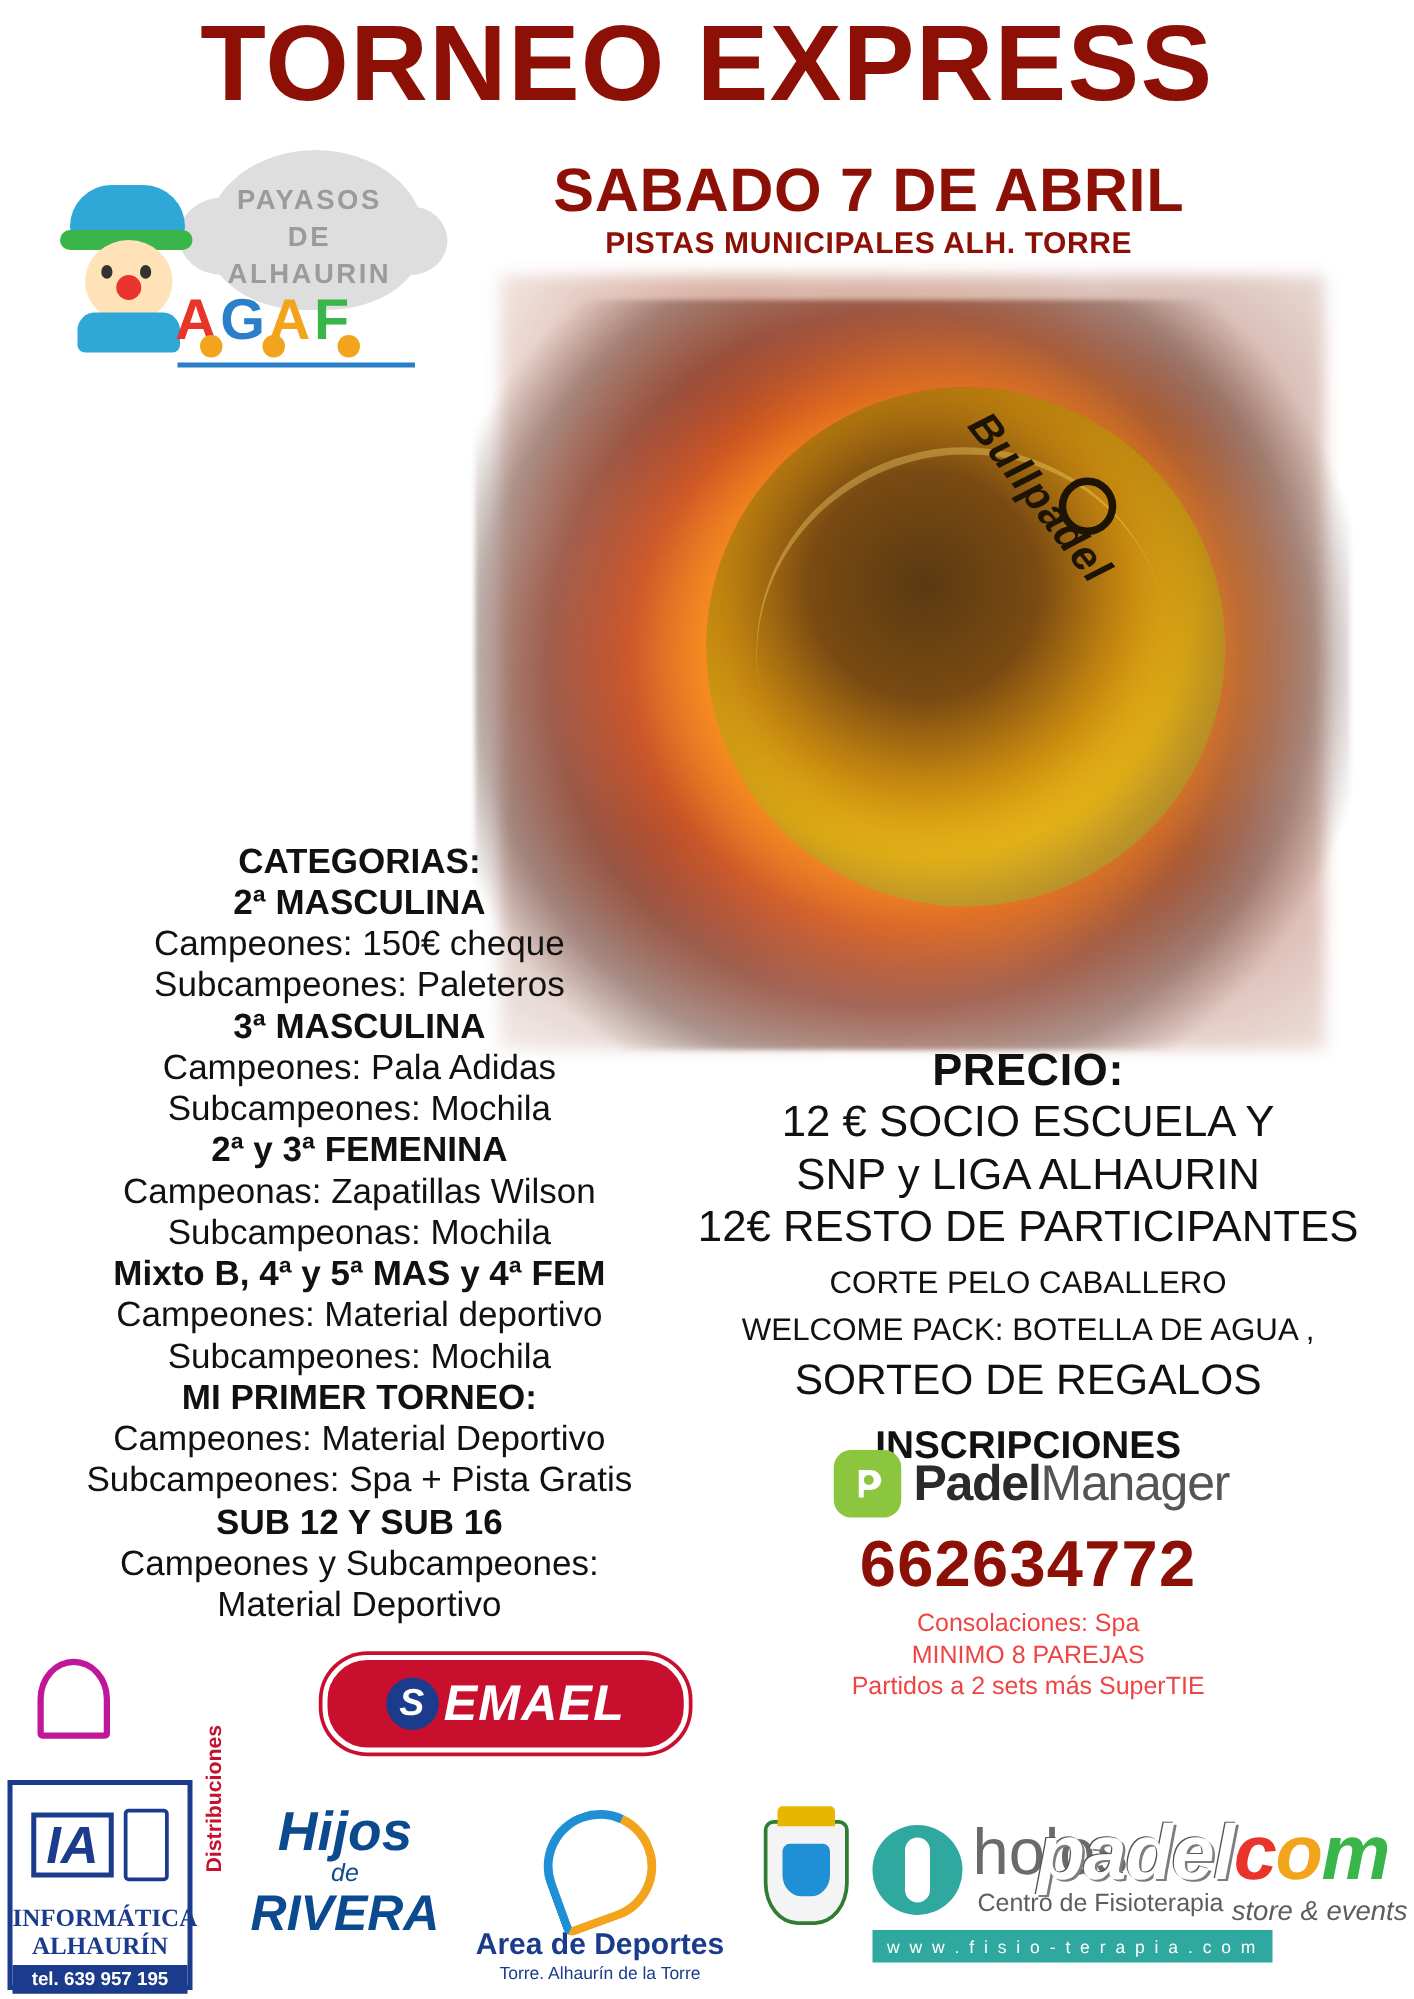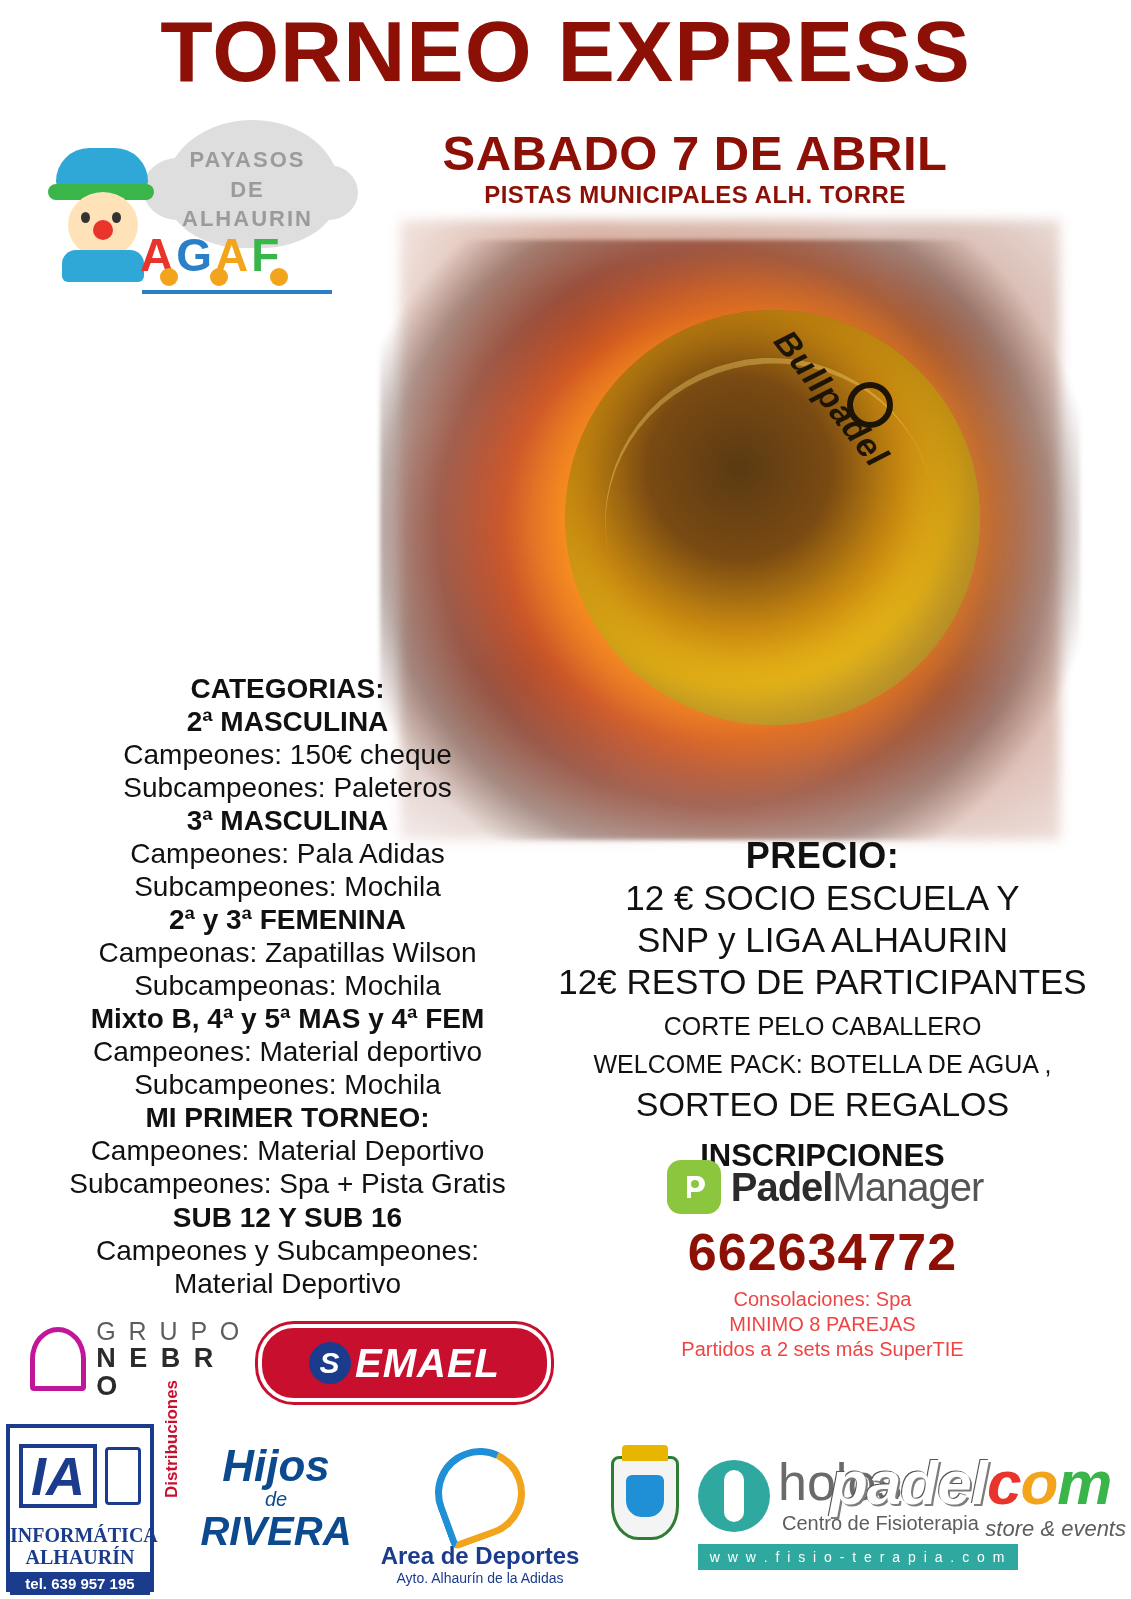--- a/index.html
+++ b/index.html
@@ -468,21 +468,21 @@
     text-align: center;
   }
   .ia-top {
     height: 96px;
     display: flex;
     align-items: center;
     justify-content: center;
     gap: 8px;
   }
   .ia-letters {
-    font-size: 54px;
+    font-size: 42px;
     font-weight: bold;
     color: #1b3c8c;
     font-style: italic;
     border: 4px solid #1b3c8c;
     padding: 0 8px;
     line-height: 1.05;
   }
   .ia-chip {
     width: 30px;
     height: 52px;
@@ -766,24 +766,20 @@
 
   <div class="tail">
     <div>Consolaciones: Spa</div>
     <div>MINIMO 8 PAREJAS</div>
     <div>Partidos a 2 sets más SuperTIE</div>
   </div>
 
   <div class="sponsors-mid">
     <div class="nebro">
       <div class="nebro-mark"></div>
-      <div class="nebro-text">
-        <div>G R U P O</div>
-        <b>N E B R O</b>
-      </div>
     </div>
     <div class="semael">
       <span class="semael-s">S</span>
         <span>EMAEL</span>
     </div>
   </div>
 
   <div class="sponsor-bar">
 
     <div class="sp ia">
@@ -802,21 +798,21 @@
 
     <div class="sp rivera">
       <div class="rivera-1"><span>Hij</span><span>os</span></div>
       <div class="rivera-de">de</div>
       <div class="rivera-2">RIVERA</div>
     </div>
 
     <div class="sp deportes">
       <div class="dep-swoosh"></div>
       <div class="dep-1">Area de Deportes</div>
-      <div class="dep-2">Ayto. Alhaurín de la Adidas</div>
+      <div class="dep-2">Torre. Alhaurín de la Torre</div>
     </div>
 
     <div class="sp escudo">
       <div class="escudo-shape">
         <div class="escudo-crown"></div>
         <div class="escudo-inner"></div>
       </div>
     </div>
 
     <div class="sp holos">

